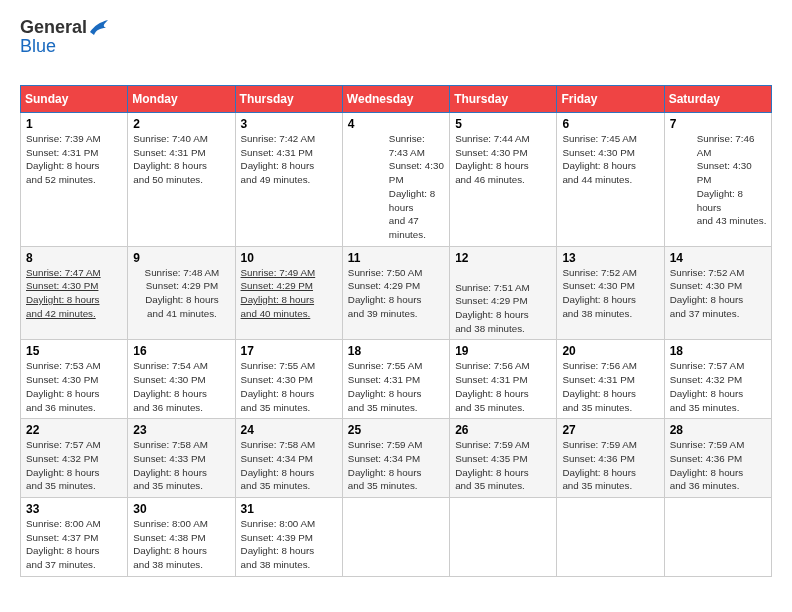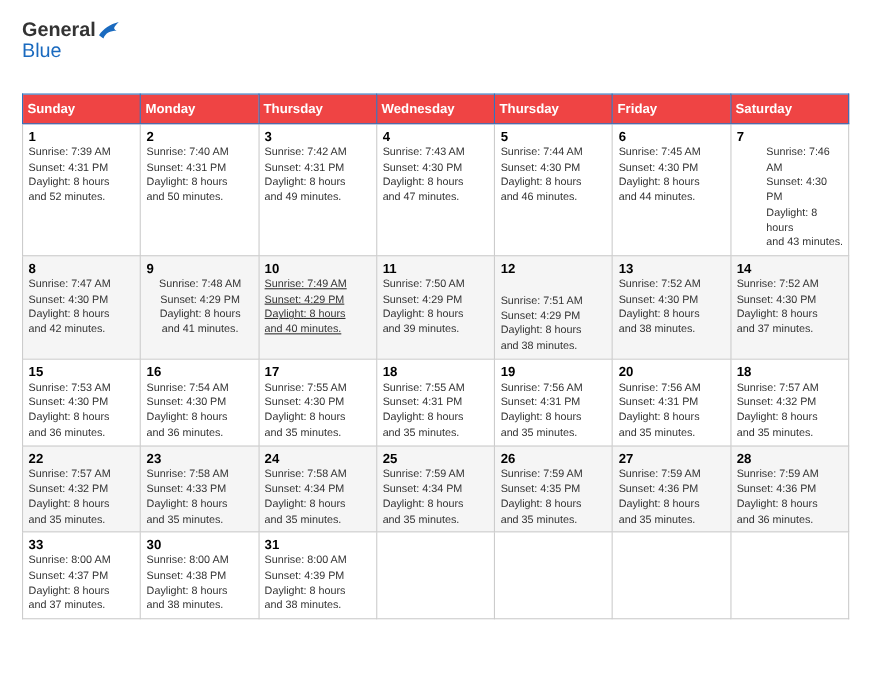--- a/index.html
+++ b/index.html
@@ -137,21 +137,21 @@
           </td>
           <td>
             <span class="day-num">3</span>
             <div class="day-info" style="white-space: pre-line;">Sunrise: 7:42 AM
 Sunset: 4:31 PM
 Daylight: 8 hours
 and 49 minutes.</div>
           </td>
           <td>
             <span class="day-num">4</span>
-            <div class="day-info" style="white-space: pre-line;">Sunrise: 7:43 AM
+            <div class="day-info" style="white-space: pre-line; margin-left: 41px;">Sunrise: 7:43 AM
 Sunset: 4:30 PM
 Daylight: 8 hours
 and 47 minutes.</div>
           </td>
           <td>
             <span class="day-num">5</span>
             <div class="day-info" style="white-space: pre-line;">Sunrise: 7:44 AM
 Sunset: 4:30 PM
 Daylight: 8 hours
 and 46 minutes.</div>
@@ -167,21 +167,21 @@
             <span class="day-num">7</span>
             <div class="day-info" style="white-space: pre-line; margin-left: 27px;">Sunrise: 7:46 AM
 Sunset: 4:30 PM
 Daylight: 8 hours
 and 43 minutes.</div>
           </td>
         </tr>
         <tr>
           <td>
             <span class="day-num">8</span>
-            <div class="day-info" style="white-space: pre-line;">Sunrise: 7:47 AM
+            <div class="day-info" style="white-space: pre-line; text-decoration: underline;">Sunrise: 7:47 AM
 Sunset: 4:30 PM
 Daylight: 8 hours
 and 42 minutes.</div>
           </td>
           <td>
             <span class="day-num">9</span>
             <div class="day-info" style="white-space: pre-line; text-align: center;">Sunrise: 7:48 AM
 Sunset: 4:29 PM
 Daylight: 8 hours
 and 41 minutes.</div>

